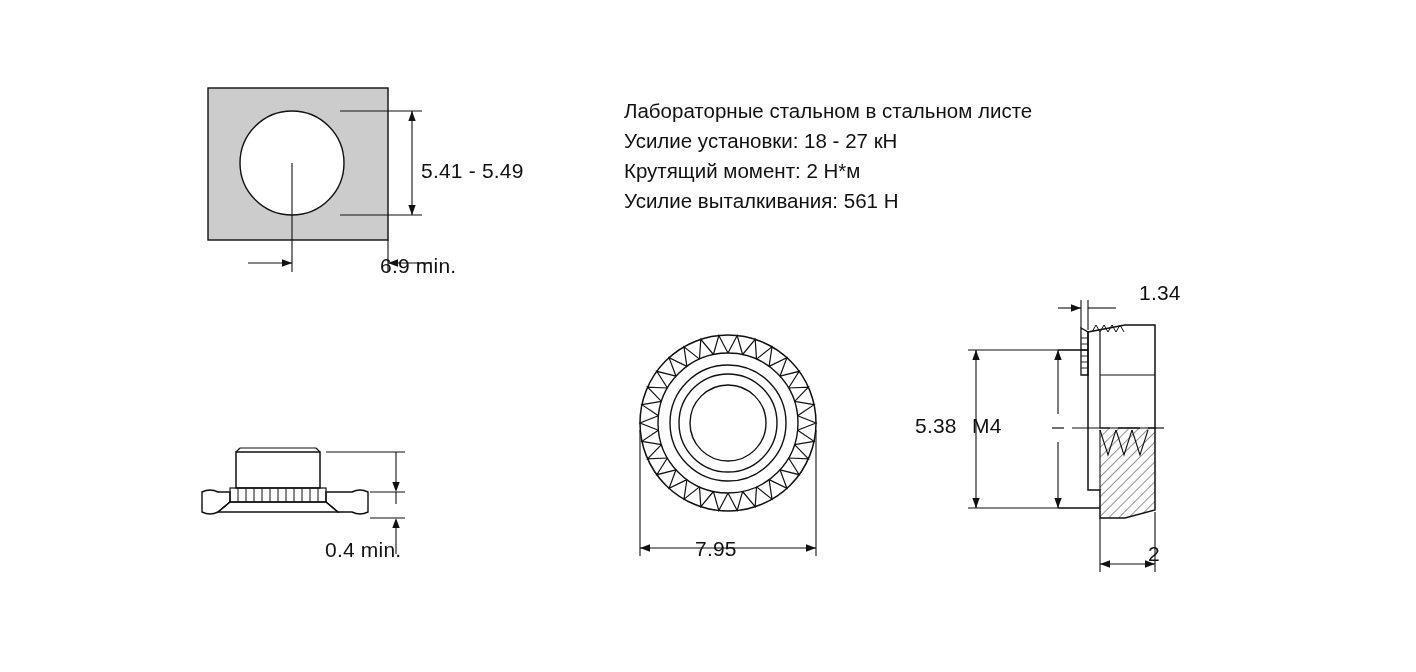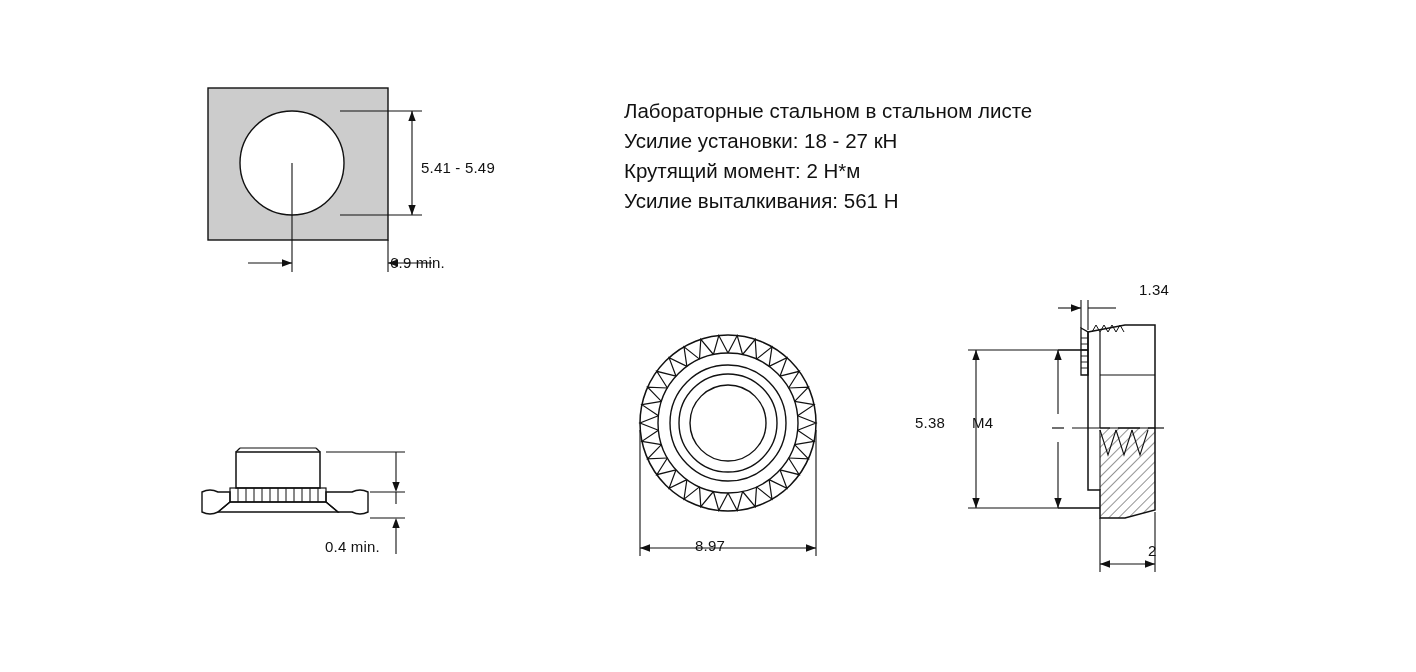--- a/index.html
+++ b/index.html
@@ -13,21 +13,21 @@
   }
   #sheet {
     position: relative;
     width: 1416px;
     height: 672px;
     background: #ffffff;
     overflow: hidden;
   }
   .abs { position: absolute; }
   .dim-text {
-    font-size: 15px;
+    font-size: 21px;
     color: #111111;
     white-space: nowrap;
     letter-spacing: 0.2px;
   }
   .note-text {
     font-size: 20.5px;
     color: #111111;
     white-space: nowrap;
     line-height: 30px;
   }
@@ -61,21 +61,21 @@
 
     <line class="ln" x1="208" y1="180" x2="208" y2="212" stroke-width="1.1"></line>
 
     <line class="ln" x1="68" y1="203" x2="112" y2="203" stroke-width="1.1"></line>
     <polygon points="112,203 102,199.3 102,206.7" fill="#111111"></polygon>
     <line class="ln" x1="208" y1="203" x2="252" y2="203" stroke-width="1.1"></line>
     <polygon points="208,203 218,199.3 218,206.7" fill="#111111"></polygon>
   </svg>
 
   <div class="abs dim-text" style="left:421px; top:159px;">5.41 - 5.49</div>
-  <div class="abs dim-text" style="left:390px; top:254px;">6.9 min.</div>
+  <div class="abs dim-text" style="left:380px; top:254px;">6.9 min.</div>
 
   <svg class="abs" style="left:190px; top:430px;" width="300" height="140" viewBox="0 0 300 140">
     <defs>
       <clipPath id="sheetClip">
         <path d="M20 60 H200 V84 H20 Z"></path>
       </clipPath>
     </defs>
 
     <path class="ln" d="M46 22 H130 V58 H46 Z" stroke-width="1.5" fill="#ffffff"></path>
 
@@ -168,21 +168,21 @@
     <circle class="ln" cx="118" cy="103" r="38" stroke-width="1.4"></circle>
 
     <line class="ln" x1="30" y1="110" x2="30" y2="236" stroke-width="1.1"></line>
     <line class="ln" x1="206" y1="110" x2="206" y2="236" stroke-width="1.1"></line>
 
     <line class="ln" x1="30" y1="228" x2="206" y2="228" stroke-width="1.1"></line>
     <polygon points="30,228 40,224.3 40,231.7" fill="#111111"></polygon>
     <polygon points="206,228 196,224.3 196,231.7" fill="#111111"></polygon>
   </svg>
 
-  <div class="abs dim-text" style="left:695px; top:537px;">8.97</div>
+  <div class="abs dim-text" style="left:695px; top:537px;">7.95</div>
 
   <svg class="abs" style="left:940px; top:280px;" width="300" height="310" viewBox="0 0 300 310">
     <defs>
       <pattern id="hatchR" width="7" height="7" patternTransform="rotate(45)" patternUnits="userSpaceOnUse">
         <line x1="0" y1="0" x2="0" y2="7" stroke="#111111" stroke-width="0.9"></line>
       </pattern>
     </defs>
 
     <path class="ln" d="M148 52 L185 45 L215 45 L215 230 L185 238 L160 238 L160 210 L148 210 Z" stroke-width="1.5" fill="#ffffff"></path>
 

